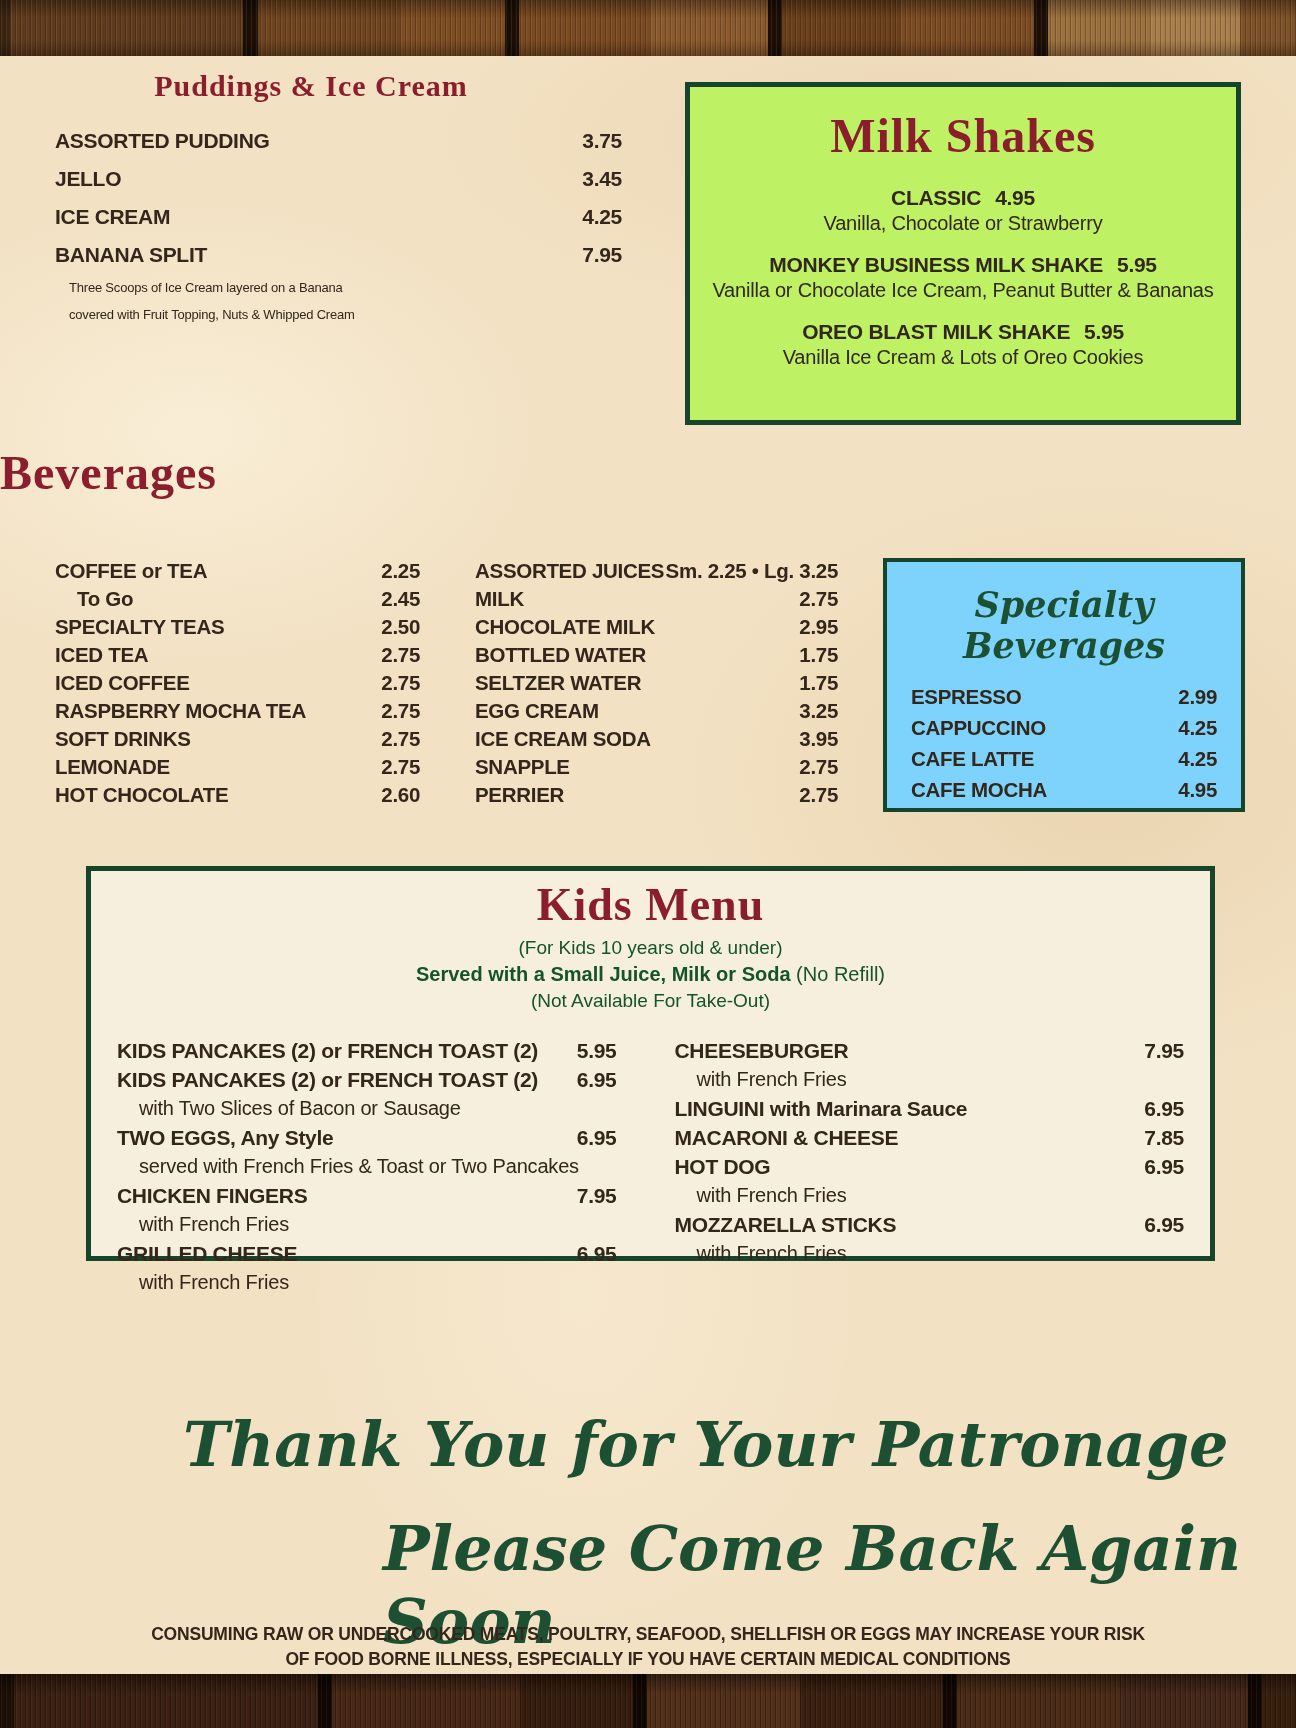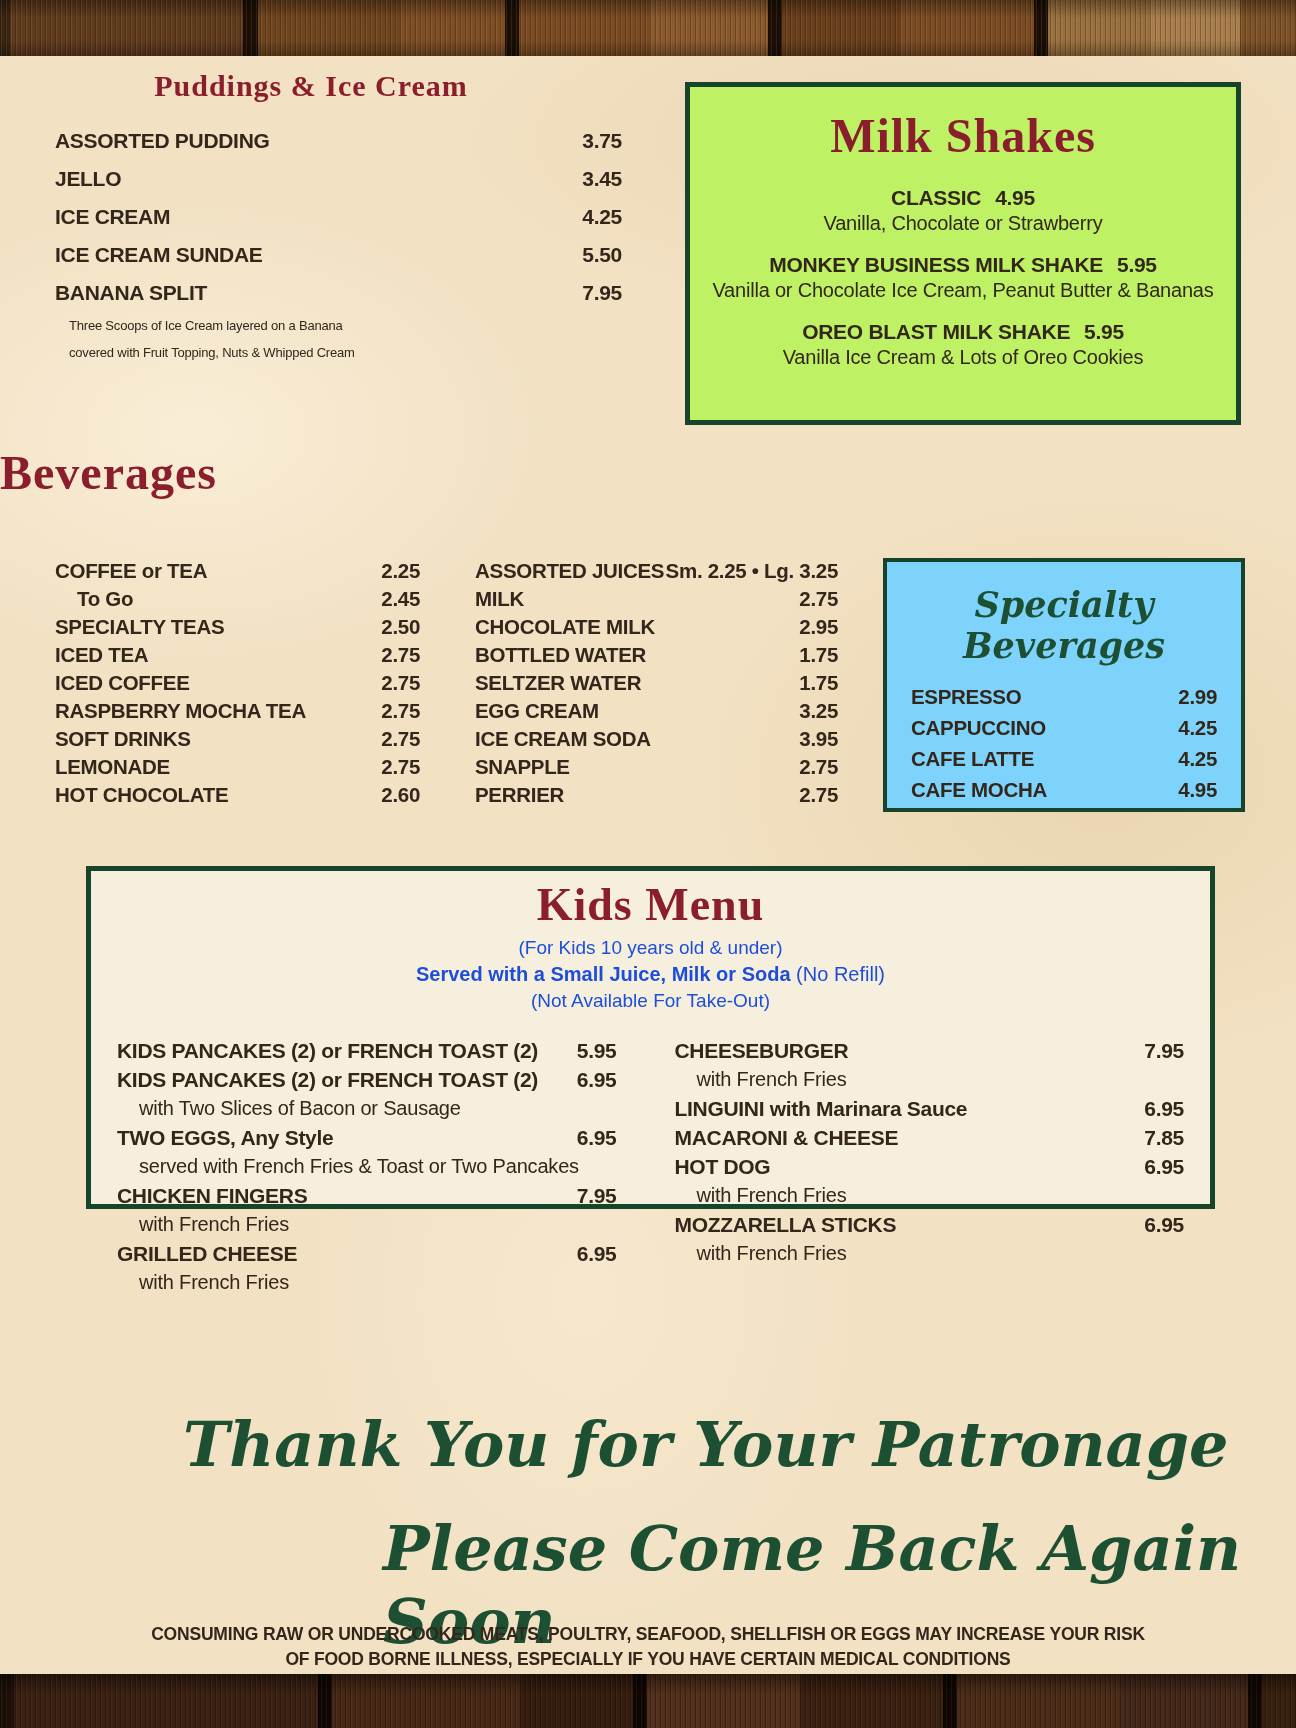--- a/index.html
+++ b/index.html
@@ -71,24 +71,24 @@
   #bev-col2{left:475px;top:560px;width:363px;}
   .bcol .row{font-size:20.5px;line-height:22px;height:28px;}
   .bcol .row.indent{padding-left:22px;}
   
   #specialty{left:883px;top:558px;width:362px;height:254px;box-sizing:border-box;
     border:4px solid #16452b;background:#7dd3fc;padding:0 24px;}
   #specialty .sp-title{font-size:35px;text-align:center;margin-top:22px;letter-spacing:0;}
   #specialty .items{margin-top:20px;}
   #specialty .row{font-size:20.5px;line-height:22px;height:31px;}
   
-  #kids{left:86px;top:866px;width:1129px;height:343px;box-sizing:border-box;
+  #kids{left:86px;top:866px;width:1129px;height:395px;box-sizing:border-box;
     border:5px solid #16452b;background:#f7efdd;}
   #kids .sec-title{text-align:center;font-size:46px;margin-top:10px;}
-  .knote{text-align:center;color:#1d4ed8;}
+  .knote{text-align:center;color:#14532d;}
   .kn1{font-size:19px;margin-top:8px;}
   .kn2{font-size:20px;margin-top:4px;}
   .kn2 .b{font-weight:bold;}
   .kn3{font-size:19px;margin-top:4px;}
   .kids-cols{display:flex;margin-top:24px;padding:0 26px;}
   .kcol{width:50%;box-sizing:border-box;}
   .kcol1{padding-right:34px;}
   .kcol2{padding-left:24px;}
   #kids .row{font-size:21px;line-height:29px;}
   #kids .desc{font-size:20px;line-height:29px;padding-left:22px;}
@@ -113,24 +113,20 @@
     </div>
     <div class="row">
       <span>JELLO</span>
       <span>3.45</span>
     </div>
     <div class="row">
       <span>ICE CREAM</span>
       <span>4.25</span>
     </div>
     <div class="row">
-      <span>ICE CREAM SUNDAE</span>
-      <span>5.50</span>
-    </div>
-    <div class="row">
       <span>BANANA SPLIT</span>
       <span>7.95</span>
     </div>
     <div class="desc">Three Scoops of Ice Cream layered on a Banana
 covered with Fruit Topping, Nuts &amp; Whipped Cream</div>
   </div>
 </div>
 
 <div class="abs" id="milkshakes">
   <div class="sec-title head-red">Milk Shakes</div>

